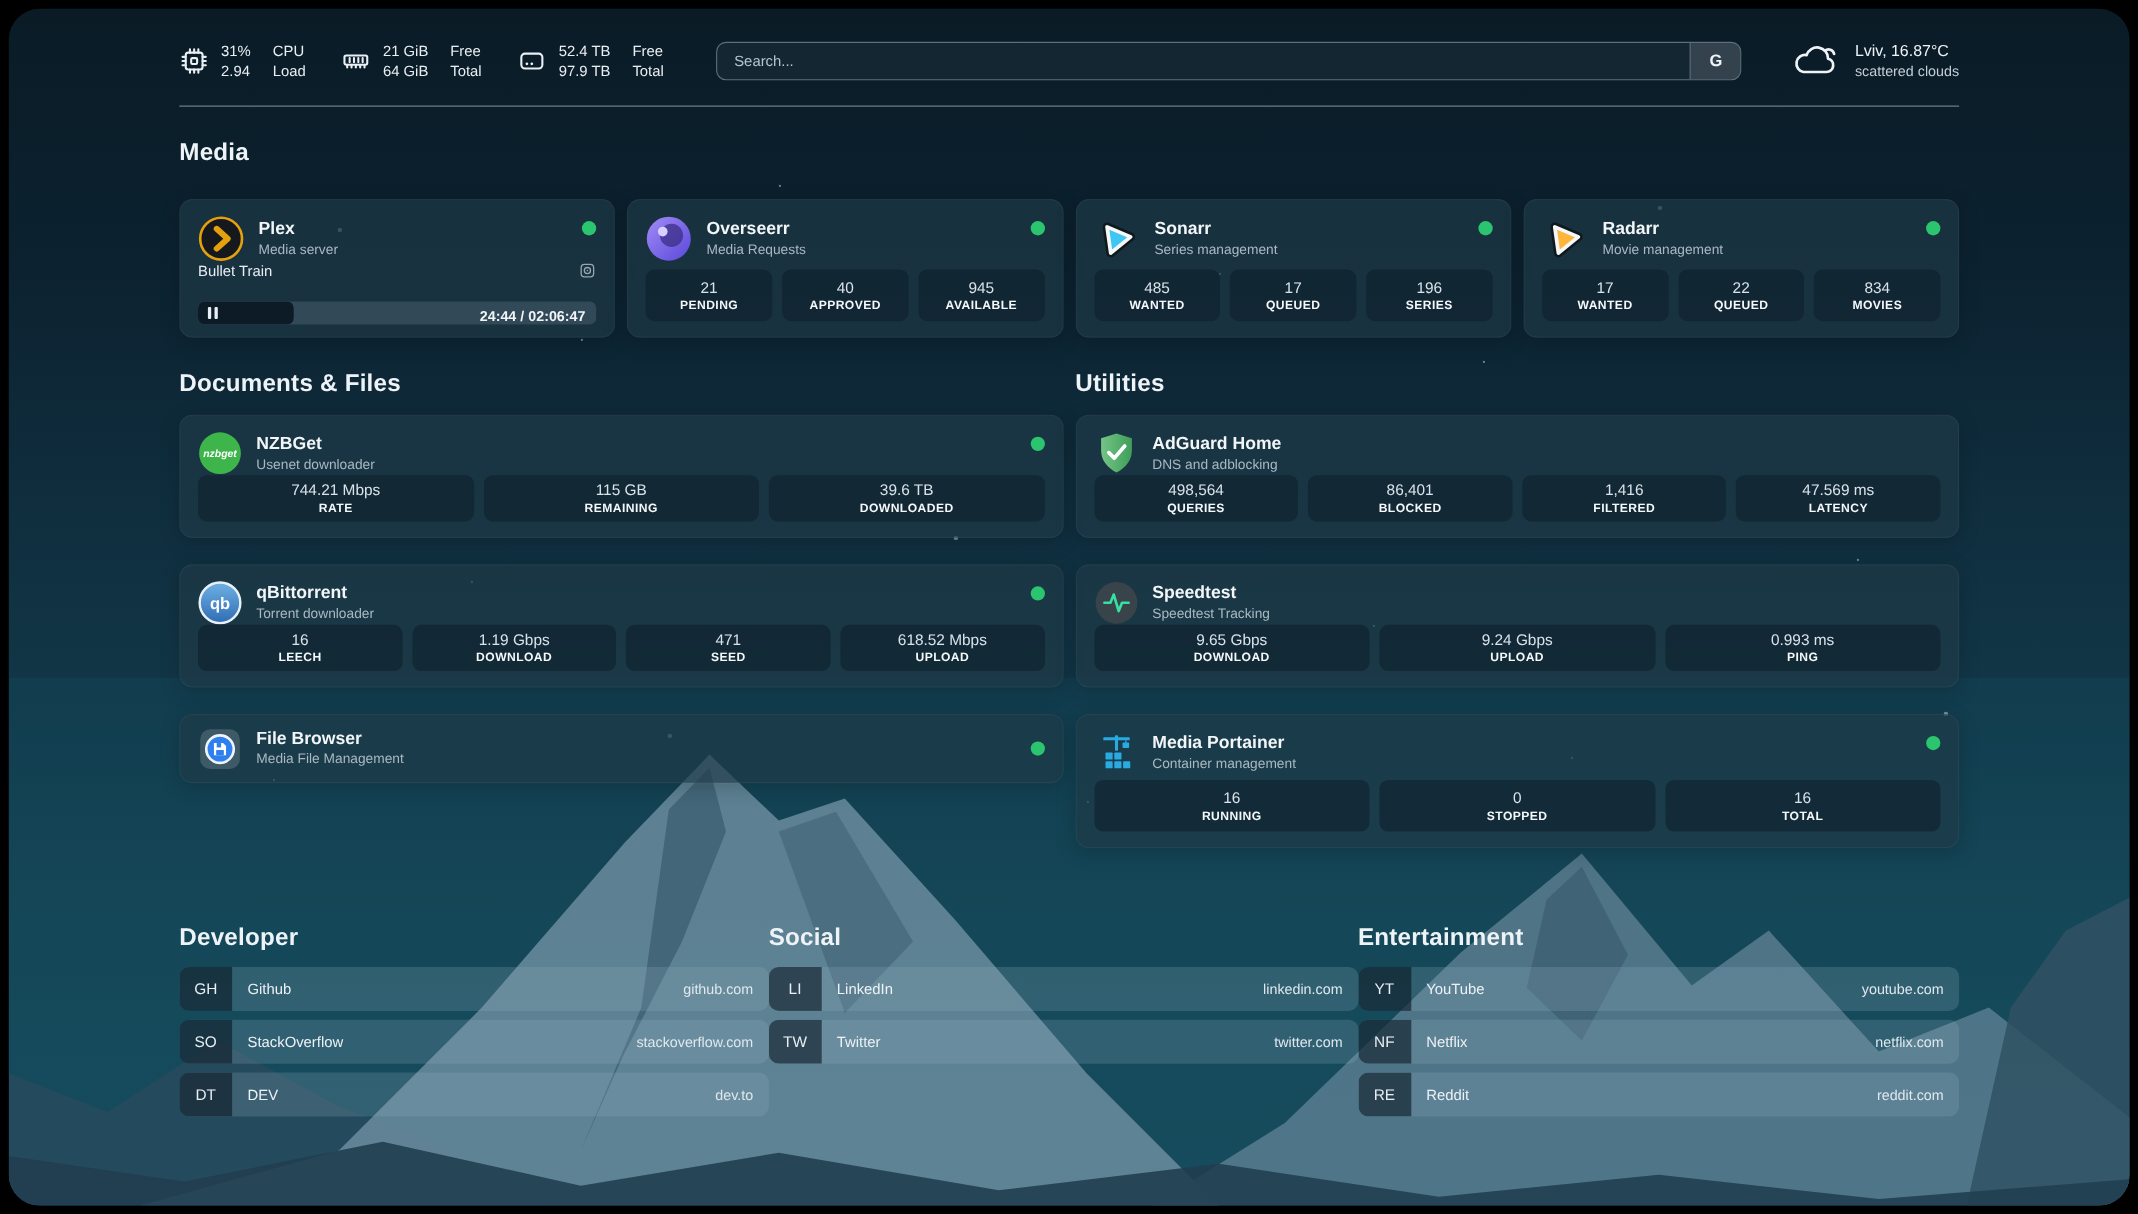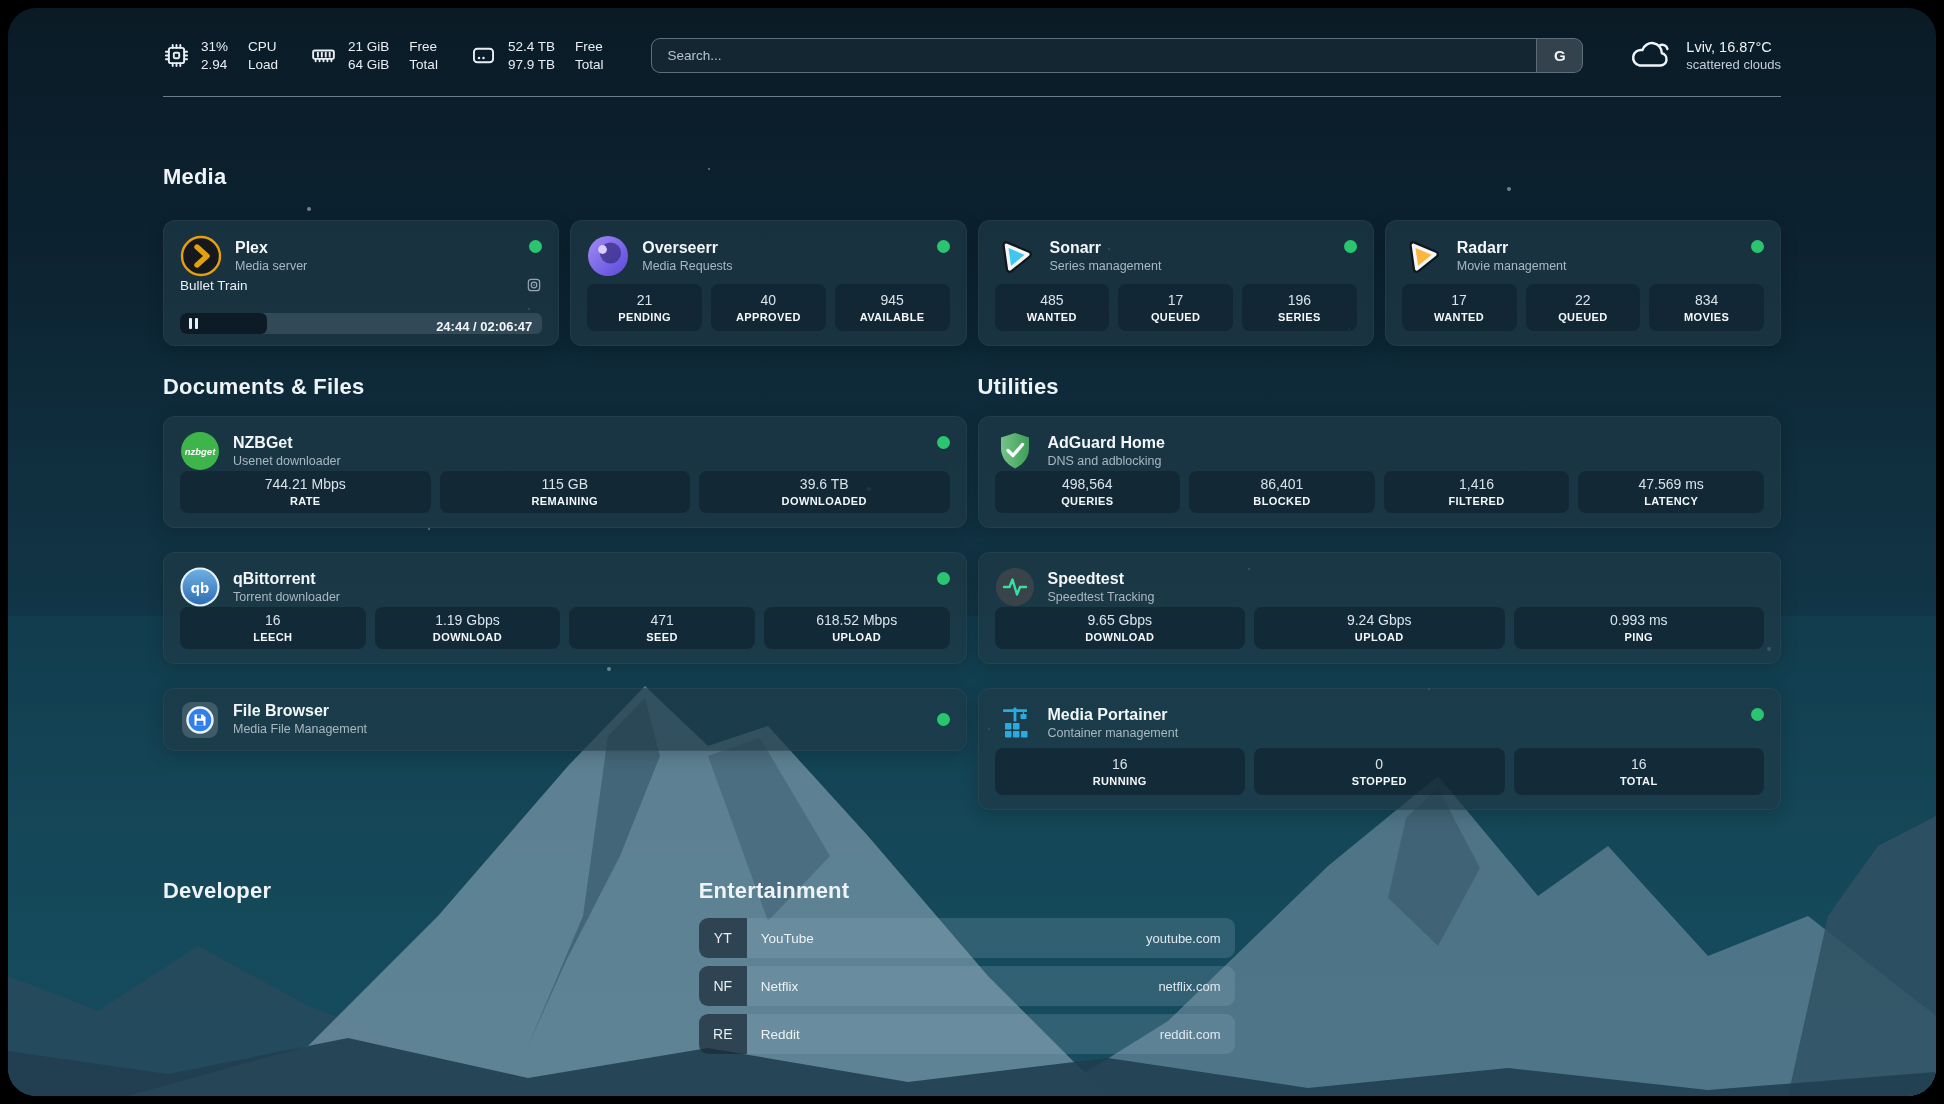--- a/index.html
+++ b/index.html
@@ -36,21 +36,21 @@
     color:#f0f4f8; font-size:15px; font-weight:700; cursor:pointer; }
   .weather { display:flex; align-items:center; gap:13px; }
   .weather-txt { display:flex; flex-direction:column; gap:2px; }
   .weather-main { font-size:14.5px; color:#eef2f6; }
   .weather-cond { font-size:13px; color:#c3cfd8; }
   .divider { margin:22px 155px 0; border-top:1.5px solid rgba(205,220,232,.5); }
 
   
   .content { margin:0 155px; }
   h2 { font-size:22px; font-weight:600; color:#eef3f7; letter-spacing:.2px; }
-  .media-title { margin-top:67px; }
+  .media-title { margin-top:28px; }
   .grid4 { margin-top:30px; display:grid; grid-template-columns:repeat(4,1fr); gap:11px; }
   .columns { display:grid; grid-template-columns:1fr 1fr; gap:11px; margin-top:28px; }
   .col-cards { margin-top:16px; display:flex; flex-direction:column; gap:24px; }
 
   .card { background:rgba(31,57,71,.68); border:1px solid rgba(255,255,255,.045);
     border-radius:12px; padding:14px 16px; position:relative;
     box-shadow:0 4px 18px rgba(0,0,0,.18); cursor:pointer; display:flex; flex-direction:column; }
   .mcard { height:126px; justify-content:space-between; }
   .scard { height:112px; justify-content:space-between; }
   .fcard { height:63px; justify-content:center; }
@@ -556,22 +556,54 @@
                   </div>
               </div>
             </div>
           </div>
         </section>
       </div>
 
       <div class="bookmarks">
         <section>
           <h2>Developer</h2>
+          <div class="bm-list">
+            <div class="bm-row">
+              <span class="bm-abbr">GH</span>
+              <span class="bm-name">Github</span>
+              <span class="bm-url">github.com</span>
+            </div>
+            <div class="bm-row">
+              <span class="bm-abbr">SO</span>
+              <span class="bm-name">StackOverflow</span>
+              <span class="bm-url">stackoverflow.com</span>
+            </div>
+            <div class="bm-row">
+              <span class="bm-abbr">DT</span>
+              <span class="bm-name">DEV</span>
+              <span class="bm-url">dev.to</span>
+            </div>
+          </div>
         </section>
 
+        <section>
+          <h2>Social</h2>
+          <div class="bm-list">
+            <div class="bm-row">
+              <span class="bm-abbr">LI</span>
+              <span class="bm-name">LinkedIn</span>
+              <span class="bm-url">linkedin.com</span>
+            </div>
+            <div class="bm-row">
+              <span class="bm-abbr">TW</span>
+              <span class="bm-name">Twitter</span>
+              <span class="bm-url">twitter.com</span>
+            </div>
+          </div>
+        </section>
 
         <section>
           <h2>Entertainment</h2>
           <div class="bm-list">
             <div class="bm-row">
               <span class="bm-abbr">YT</span>
               <span class="bm-name">YouTube</span>
               <span class="bm-url">youtube.com</span>
             </div>
             <div class="bm-row">

